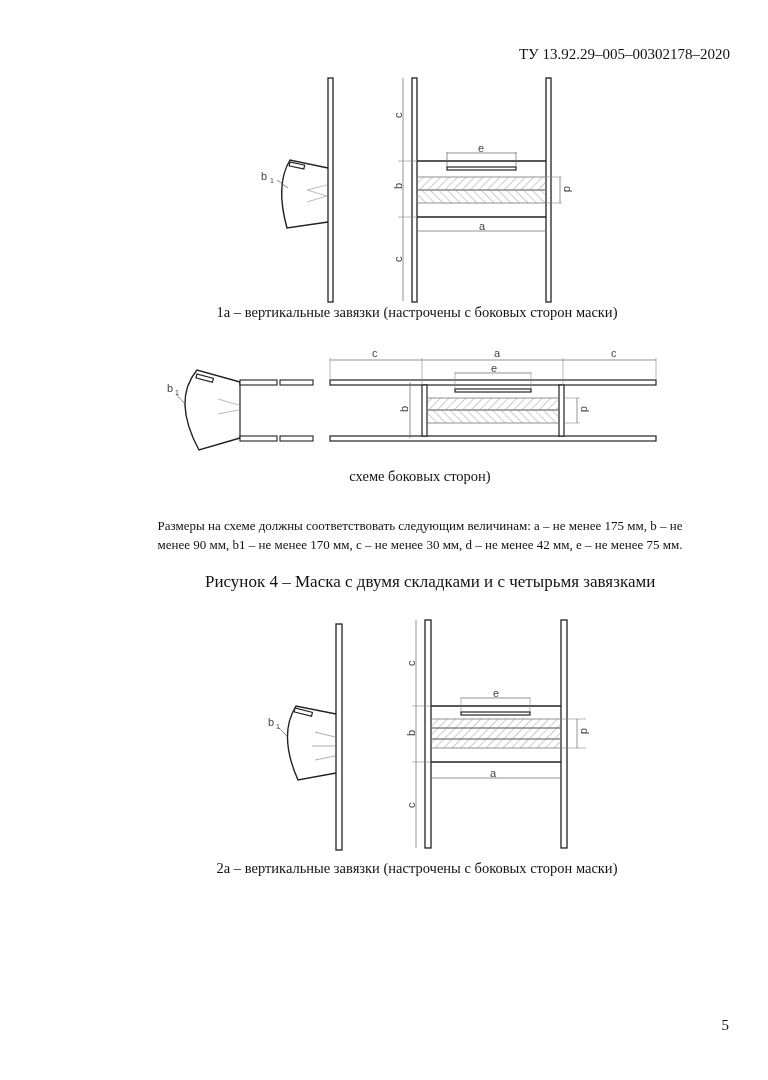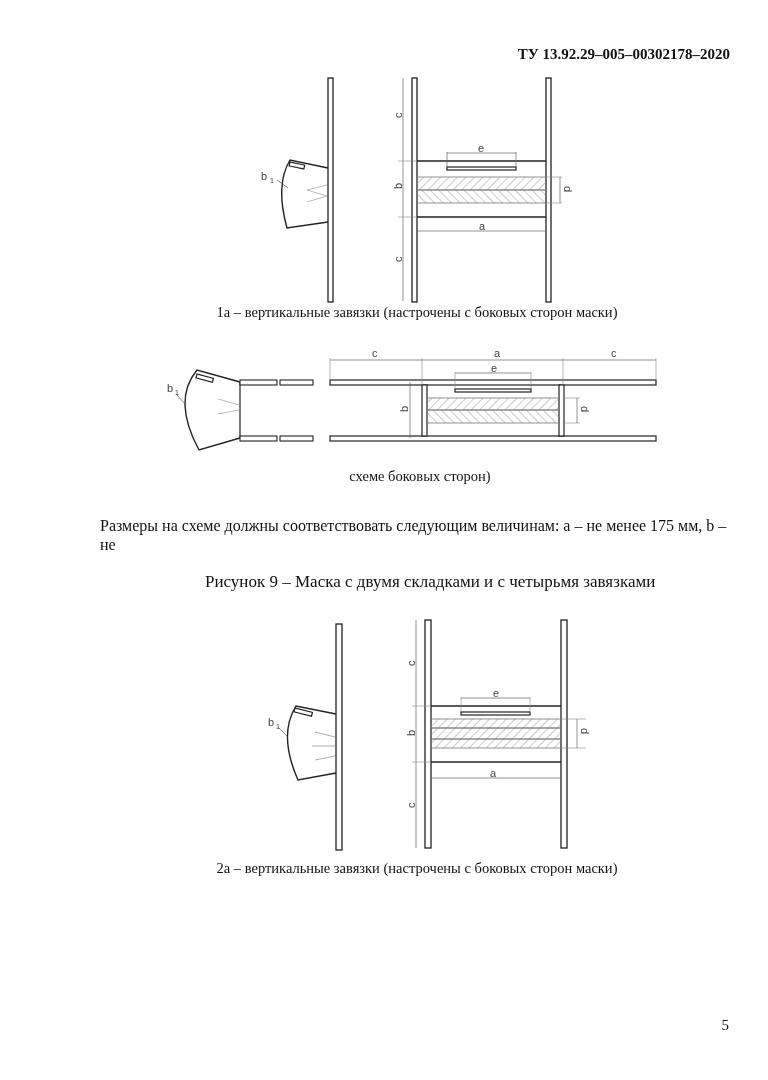--- a/index.html
+++ b/index.html
@@ -1,21 +1,21 @@
 <!DOCTYPE html>
 <html><head>
 <meta charset="utf-8">
 <style>
   html, body { margin:0; padding:0; background:#fff; }
   body { width:768px; height:1080px; position:relative; overflow:hidden;
          font-family:"Liberation Serif", serif; color:#111; }
   .abs { position:absolute; }
-  .hdr { right:38px; top:46px; font-size:15px;font-weight:bold; }
+  .hdr { right:38px; top:46px; font-size:15px; }
   .cap { font-size:14.5px; text-align:center; }
-  .note { font-size:16px; line-height:19px; }
+  .note { font-size:13px; text-align:center; line-height:19px; }
   .fig-title { font-size:17px; }
   .pnum { right:39px; top:1017px; font-size:15px; }
   svg text { font-family:"Liberation Sans", sans-serif; fill:#444; }
 </style>
 </head>
 <body>
 
 <div class="abs hdr">ТУ 13.92.29–005–00302178–2020</div>
 
 <svg class="abs" style="left:250px;top:70px" width="330" height="240" viewBox="0 0 330 240">
@@ -111,23 +111,24 @@
   <line x1="427" y1="58" x2="427" y2="83" stroke="#666" stroke-width="0.7"></line>
   <text x="431" y="66" font-size="11" transform="rotate(90 431 66)">d</text>
 </svg>
 
 <div class="abs cap" style="left:110px;width:620px;top:466px;line-height:20px">
   <div>схеме боковых сторон)</div>
 </div>
 
 <div class="abs note" style="left:100px;width:640px;top:516px">
   <div>Размеры на схеме должны соответствовать следующим величинам: a – не менее 175 мм, b – не</div>
+  <div>менее 90 мм, b1 – не менее 170 мм, c – не менее 30 мм, d – не менее 42 мм, e – не менее 75 мм.</div>
 </div>
 
-<div class="abs fig-title" style="left:205px;top:572px">Рисунок 9 – Маска с двумя складками и с четырьмя завязками</div>
+<div class="abs fig-title" style="left:205px;top:572px">Рисунок 4 – Маска с двумя складками и с четырьмя завязками</div>
 
 <svg class="abs" style="left:250px;top:610px" width="360" height="250" viewBox="0 0 360 250">
   <rect x="86" y="14" width="6" height="226" fill="#fff" stroke="#222" stroke-width="1.3"></rect>
   <path d="M86 104 L46 96 Q28 125 48 170 L86 163" fill="none" stroke="#222" stroke-width="1.4"></path>
   <rect x="45" y="98" width="18" height="4" transform="rotate(14 45 98)" fill="#fff" stroke="#222" stroke-width="1.2"></rect>
   <path d="M85 127 L65 122 M85 136 L62 136 M85 146 L65 150" fill="none" stroke="#999" stroke-width="0.8"></path>
   <line x1="28" y1="117" x2="37" y2="126" stroke="#555" stroke-width="0.7"></line>
   <text x="18" y="116" font-size="11">b</text>
   <text x="26" y="119" font-size="7">1</text>
 

